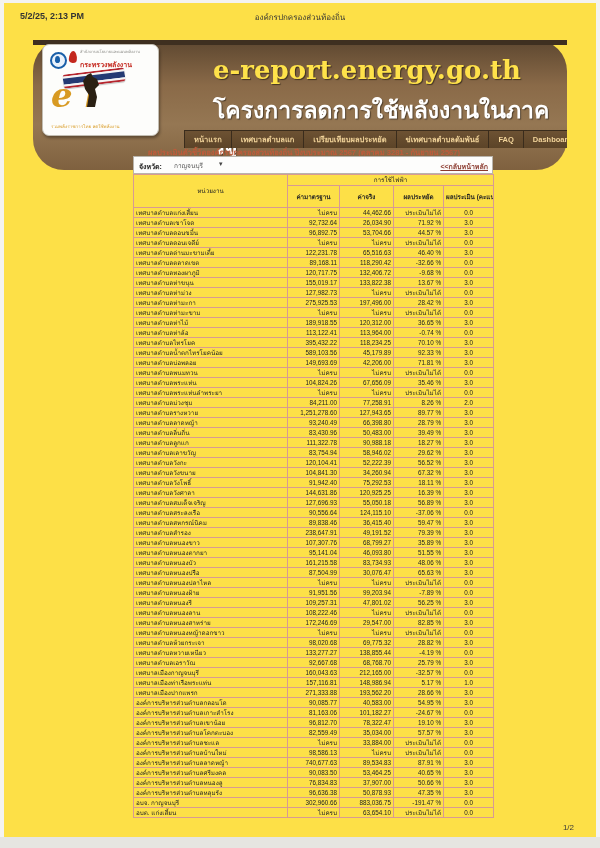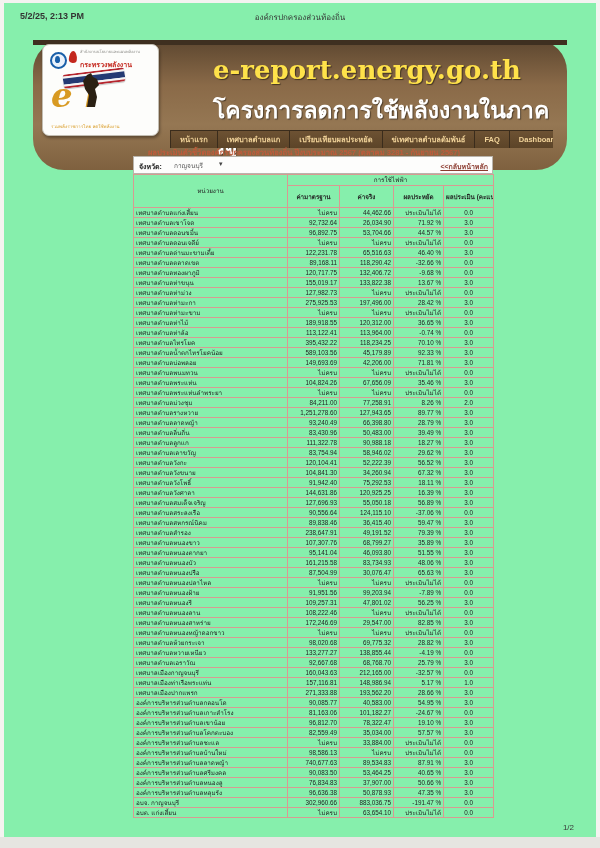--- a/index.html
+++ b/index.html
@@ -1,17 +1,17 @@
 <!DOCTYPE html>
 <html><head>
 <meta charset="utf-8">
 <style>
   html,body{margin:0;padding:0;}
   body{width:600px;height:848px;background:#f4f3f0;font-family:"Liberation Sans",sans-serif;}
-  #page{position:absolute;left:4px;top:3px;width:592px;height:834px;background:#86efac;overflow:hidden;}
+  #page{position:absolute;left:4px;top:3px;width:592px;height:834px;background:#fde047;overflow:hidden;}
   #bottom-band{position:absolute;left:0;top:837px;width:600px;height:11px;background:#e6e5e1;}
 
   
   .print-head{position:absolute;top:8px;font-size:9px;color:#333;}
   #ph-date{left:16px;font-weight:bold;}
   #ph-title{left:0;width:592px;text-align:center;font-size:8px;}
 
   
   #banner{position:absolute;left:29px;top:37px;width:534px;height:130px;
     background:linear-gradient(#5d4730,#8a6a48 35%,#95775ient 0%,#7f613f);
@@ -29,21 +29,21 @@
   #ministry{position:absolute;left:37px;top:14px;font-size:7px;font-weight:bold;color:#c4281e;}
   #flag{position:absolute;left:20px;top:26px;width:62px;height:14px;transform:rotate(-7deg);border-radius:3px;overflow:hidden;box-shadow:0 1px 1px rgba(0,0,0,.25);}
   #flag .f1{height:2px;background:#b5262e;}
   #flag .f2{height:2px;background:#f4f4f4;}
   #flag .f3{height:6px;background:#243a73;}
   #eui-mark{position:absolute;left:8px;top:30px;width:100px;height:42px;font-family:"DejaVu Serif",serif;font-style:italic;font-weight:bold;font-size:34px;color:#d89a22;line-height:40px;}
   #horse{position:absolute;left:30px;top:24px;}
   #logo-slogan{position:absolute;left:8px;top:78px;width:104px;font-size:4.6px;color:#d89a22;white-space:nowrap;}
 
   
-  #nav{position:absolute;left:137px;top:90px;width:383px;height:17px;display:flex;background:linear-gradient(#6d5233,#5c4428);border-top:1px solid #3a2c1c;overflow:hidden;}
+  #nav{position:absolute;left:151px;top:90px;width:383px;height:17px;display:flex;background:linear-gradient(#6d5233,#5c4428);border-top:1px solid #3a2c1c;overflow:hidden;}
   .nav-item{flex:0 0 auto;padding:0 9px;border-left:1px solid #3a2c1c;color:#f2d49a;font-size:7.5px;font-weight:bold;line-height:17px;white-space:nowrap;}
 
   
   #report-title{position:absolute;left:100px;top:143px;width:400px;text-align:center;font-size:7.6px;font-weight:bold;color:#bf5b3b;}
   #filter-bar{position:absolute;left:129px;top:153px;width:358px;height:16px;border:1px solid #b9b4ac;background:#fdfdfc;}
   #province-label{position:absolute;left:5px;top:4px;font-size:7px;font-weight:bold;color:#222;}
   #province-select{position:absolute;left:40px;top:4px;font-size:6.5px;color:#555;}
   #province-caret{position:absolute;left:85px;top:3px;font-size:7px;color:#444;}
   #back-link{position:absolute;right:4px;top:4px;font-size:7px;font-weight:bold;color:#8b3a2e;text-decoration:underline;}
 

